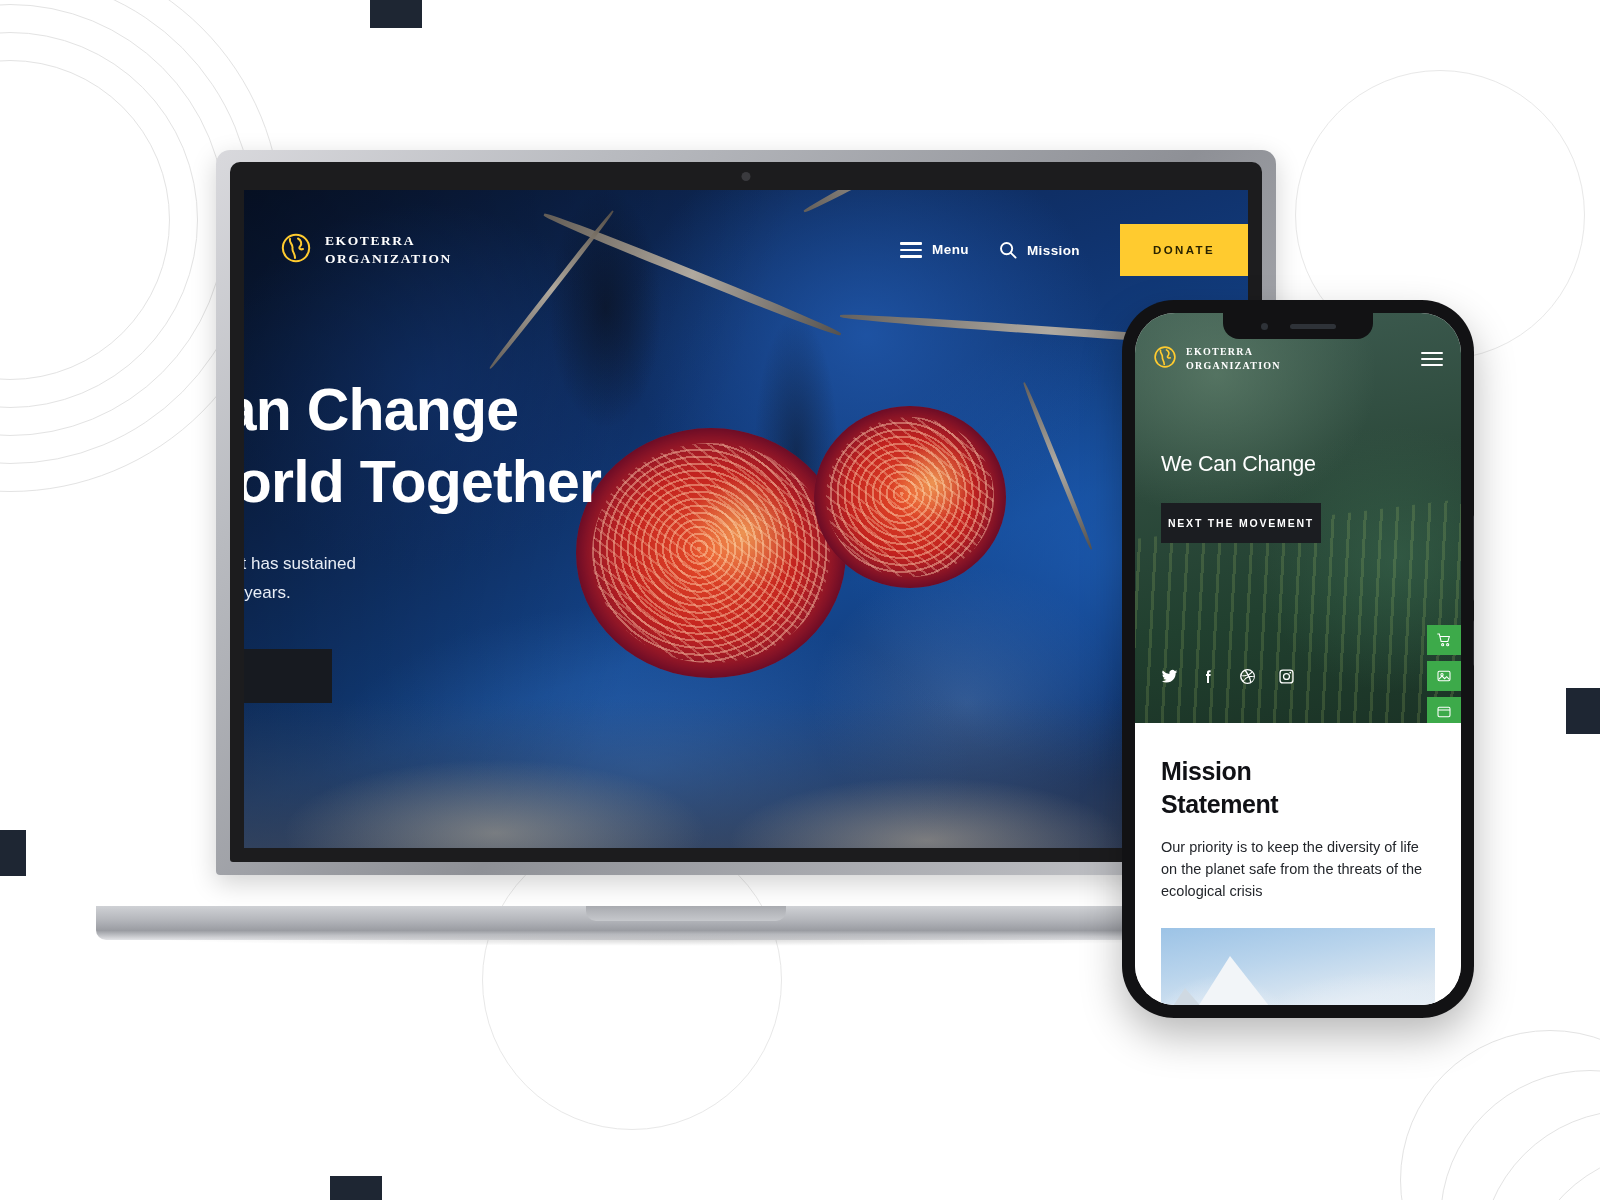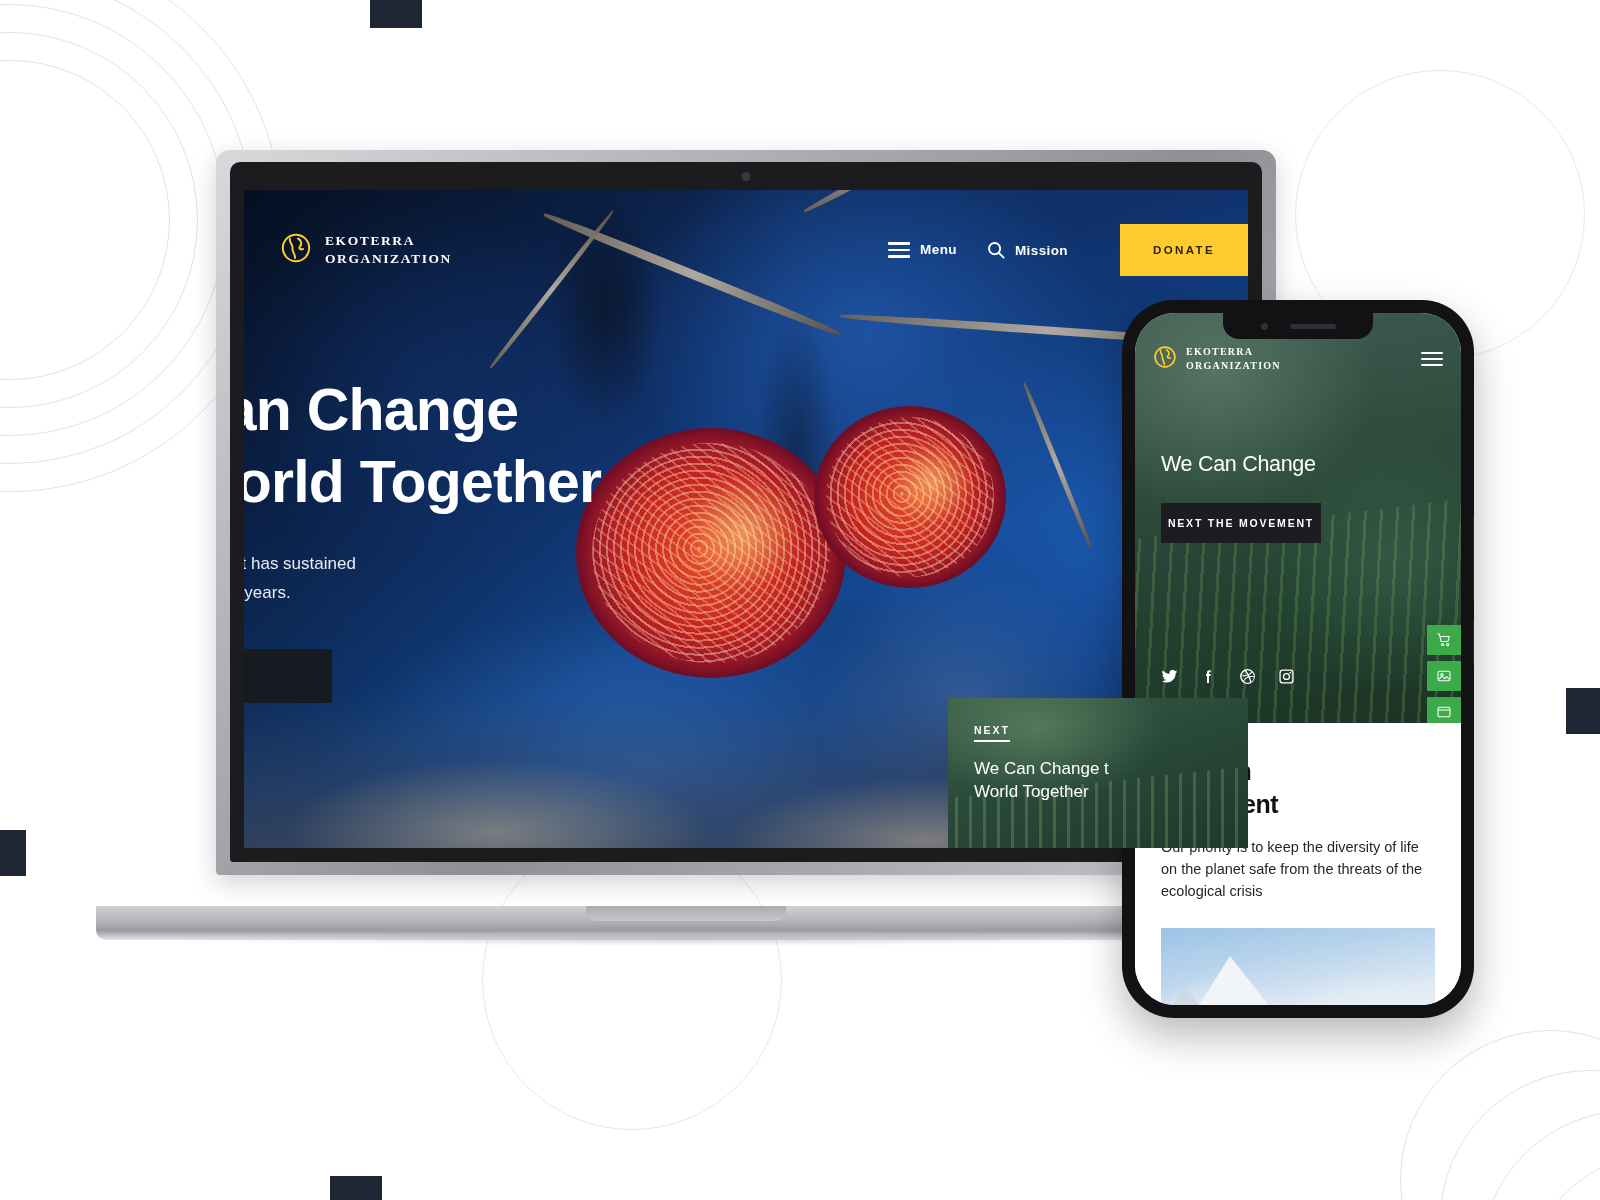--- a/index.html
+++ b/index.html
@@ -183,21 +183,21 @@
   .burger i { display: block; height: 2.4px; background: #fff; border-radius: 1px; }
 
   .donate-btn {
     background: #ffcb2f;
     color: #2a2300;
     font-size: 11.5px;
     font-weight: 700;
     letter-spacing: 2.4px;
     width: 128px; height: 52px;
     display: flex; align-items: center; justify-content: center;
-    margin-left: 22px;
+    margin-left: 10px;
     cursor: pointer;
     border: none;
     font-family: "Liberation Sans", sans-serif;
   }
 
   
   .hero-copy {
     position: absolute;
     left: -62px;
     top: 185px;
@@ -518,27 +518,20 @@
               <div>Can Change</div>
               <div>World Together</div>
             </div>
             <div class="hero-sub">
               <div>ce and it has sustained</div>
               <div>llions of years.</div>
             </div>
             <button class="hero-cta"></button>
           </div>
 
-          <div class="next-card">
-            <span class="next-label">NEXT</span>
-            <div class="next-title">
-              <div>We Can Change t</div>
-              <div>World Together</div>
-            </div>
-          </div>
 
         </div>
       </div>
     </div>
 
     <div class="base">
       <div class="base-lip"></div>
     </div>
     <div class="base-shadow"></div>
   </div>

